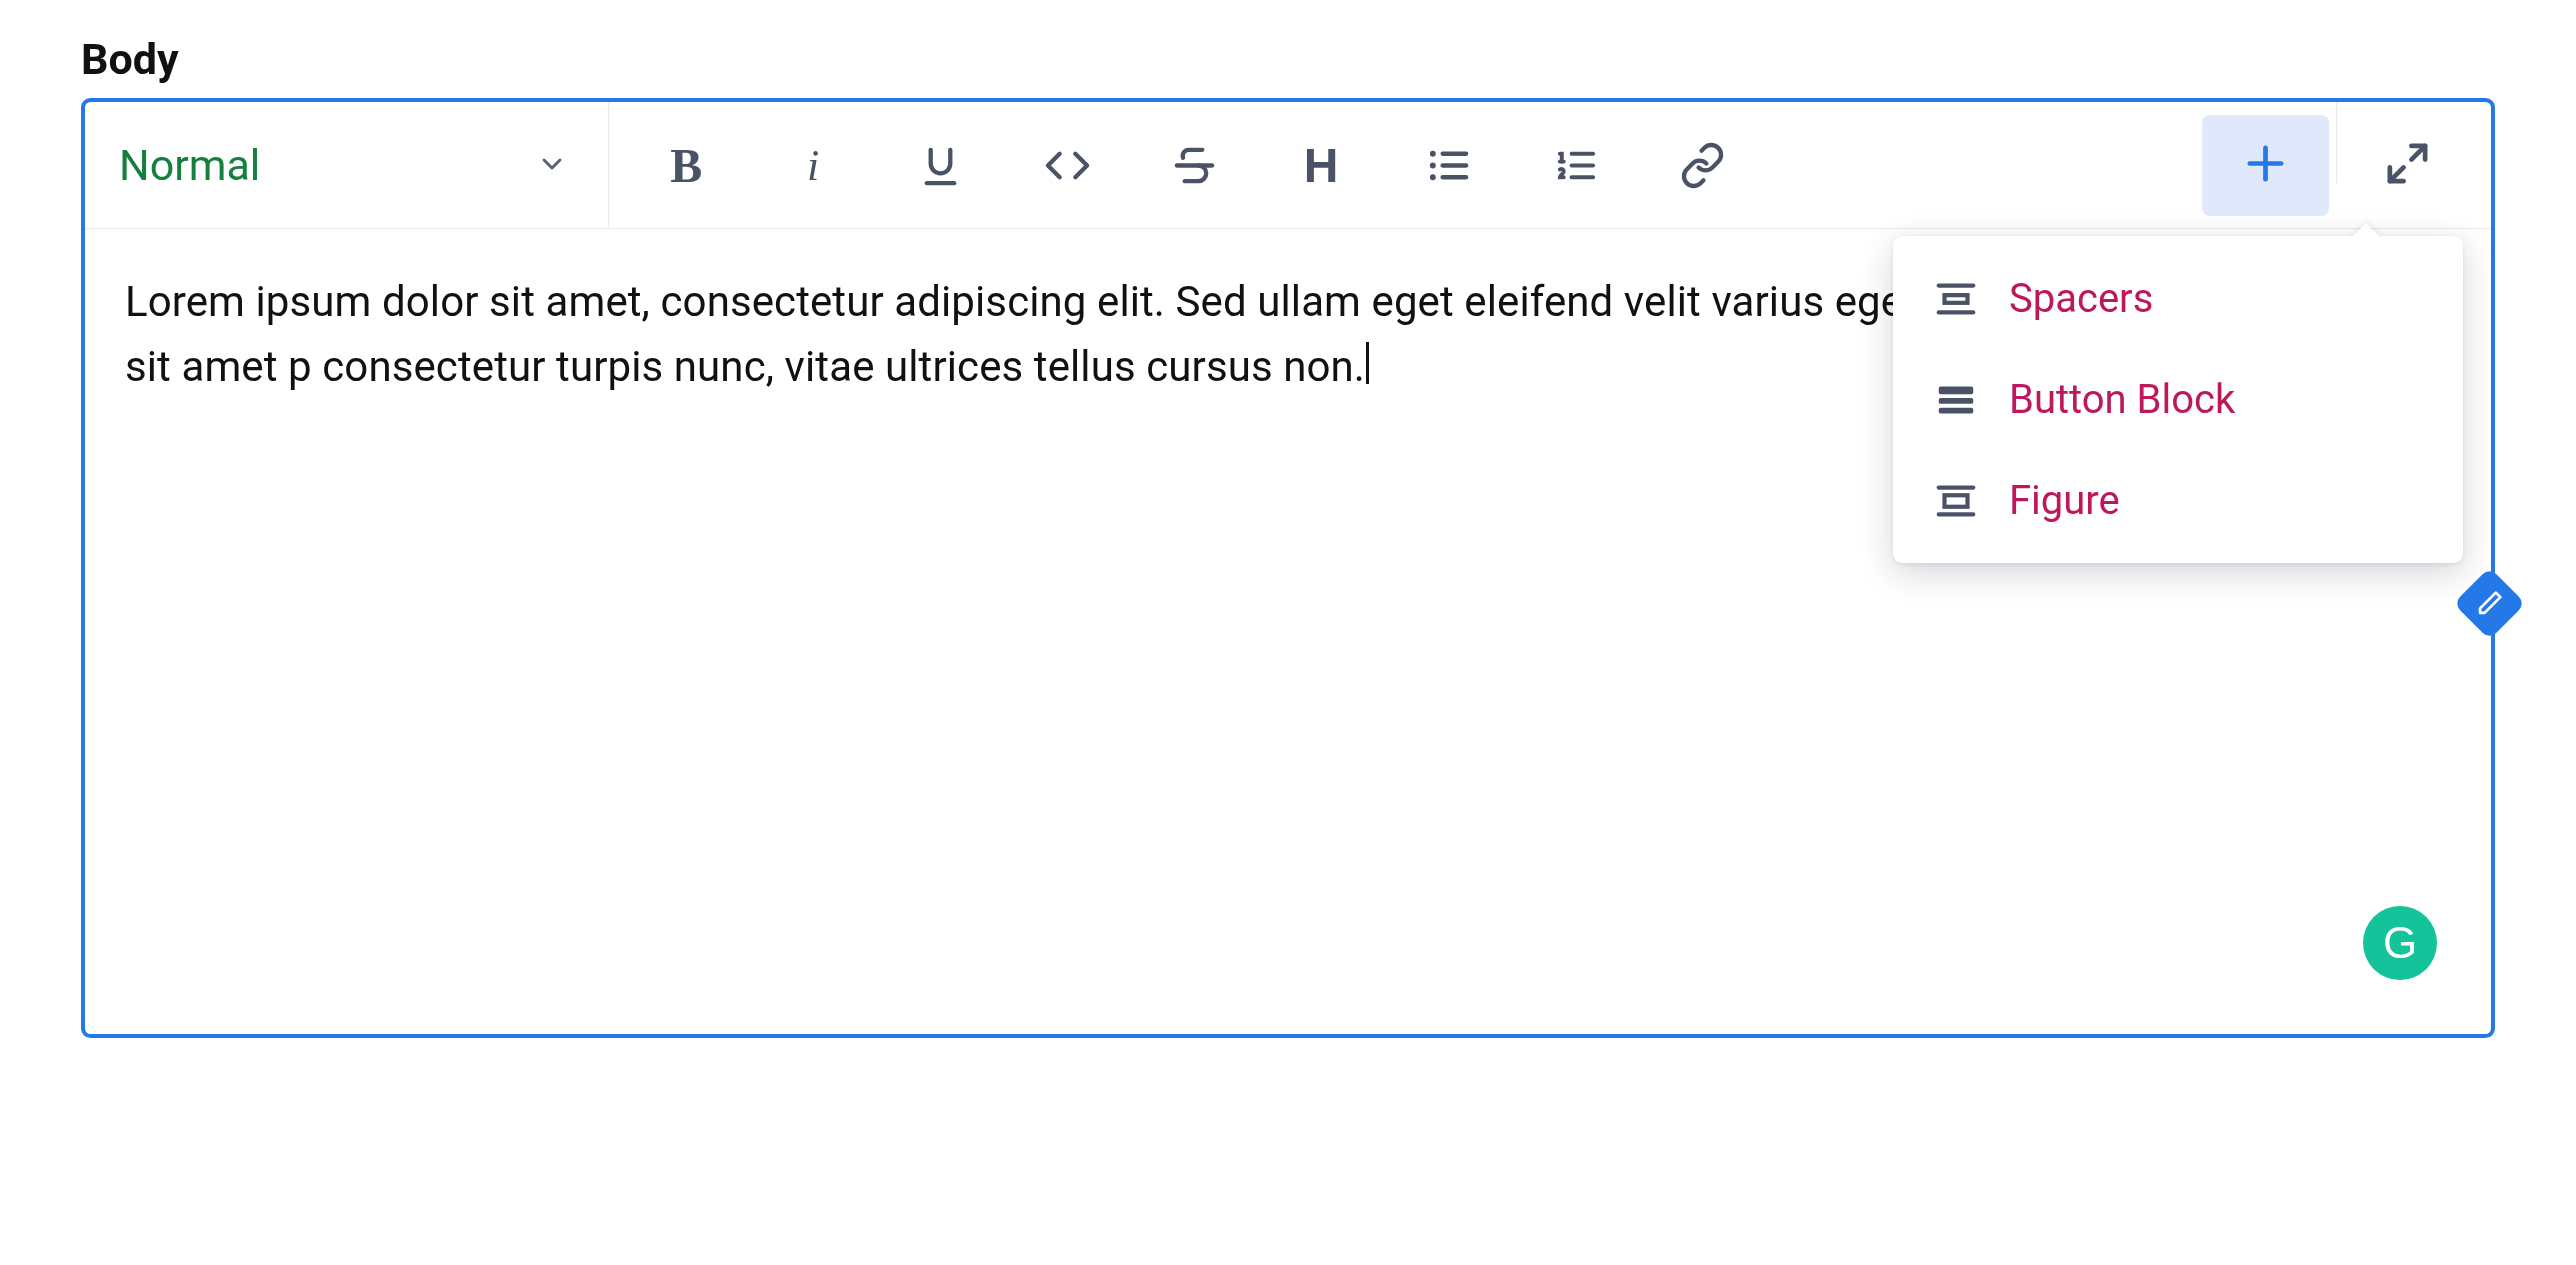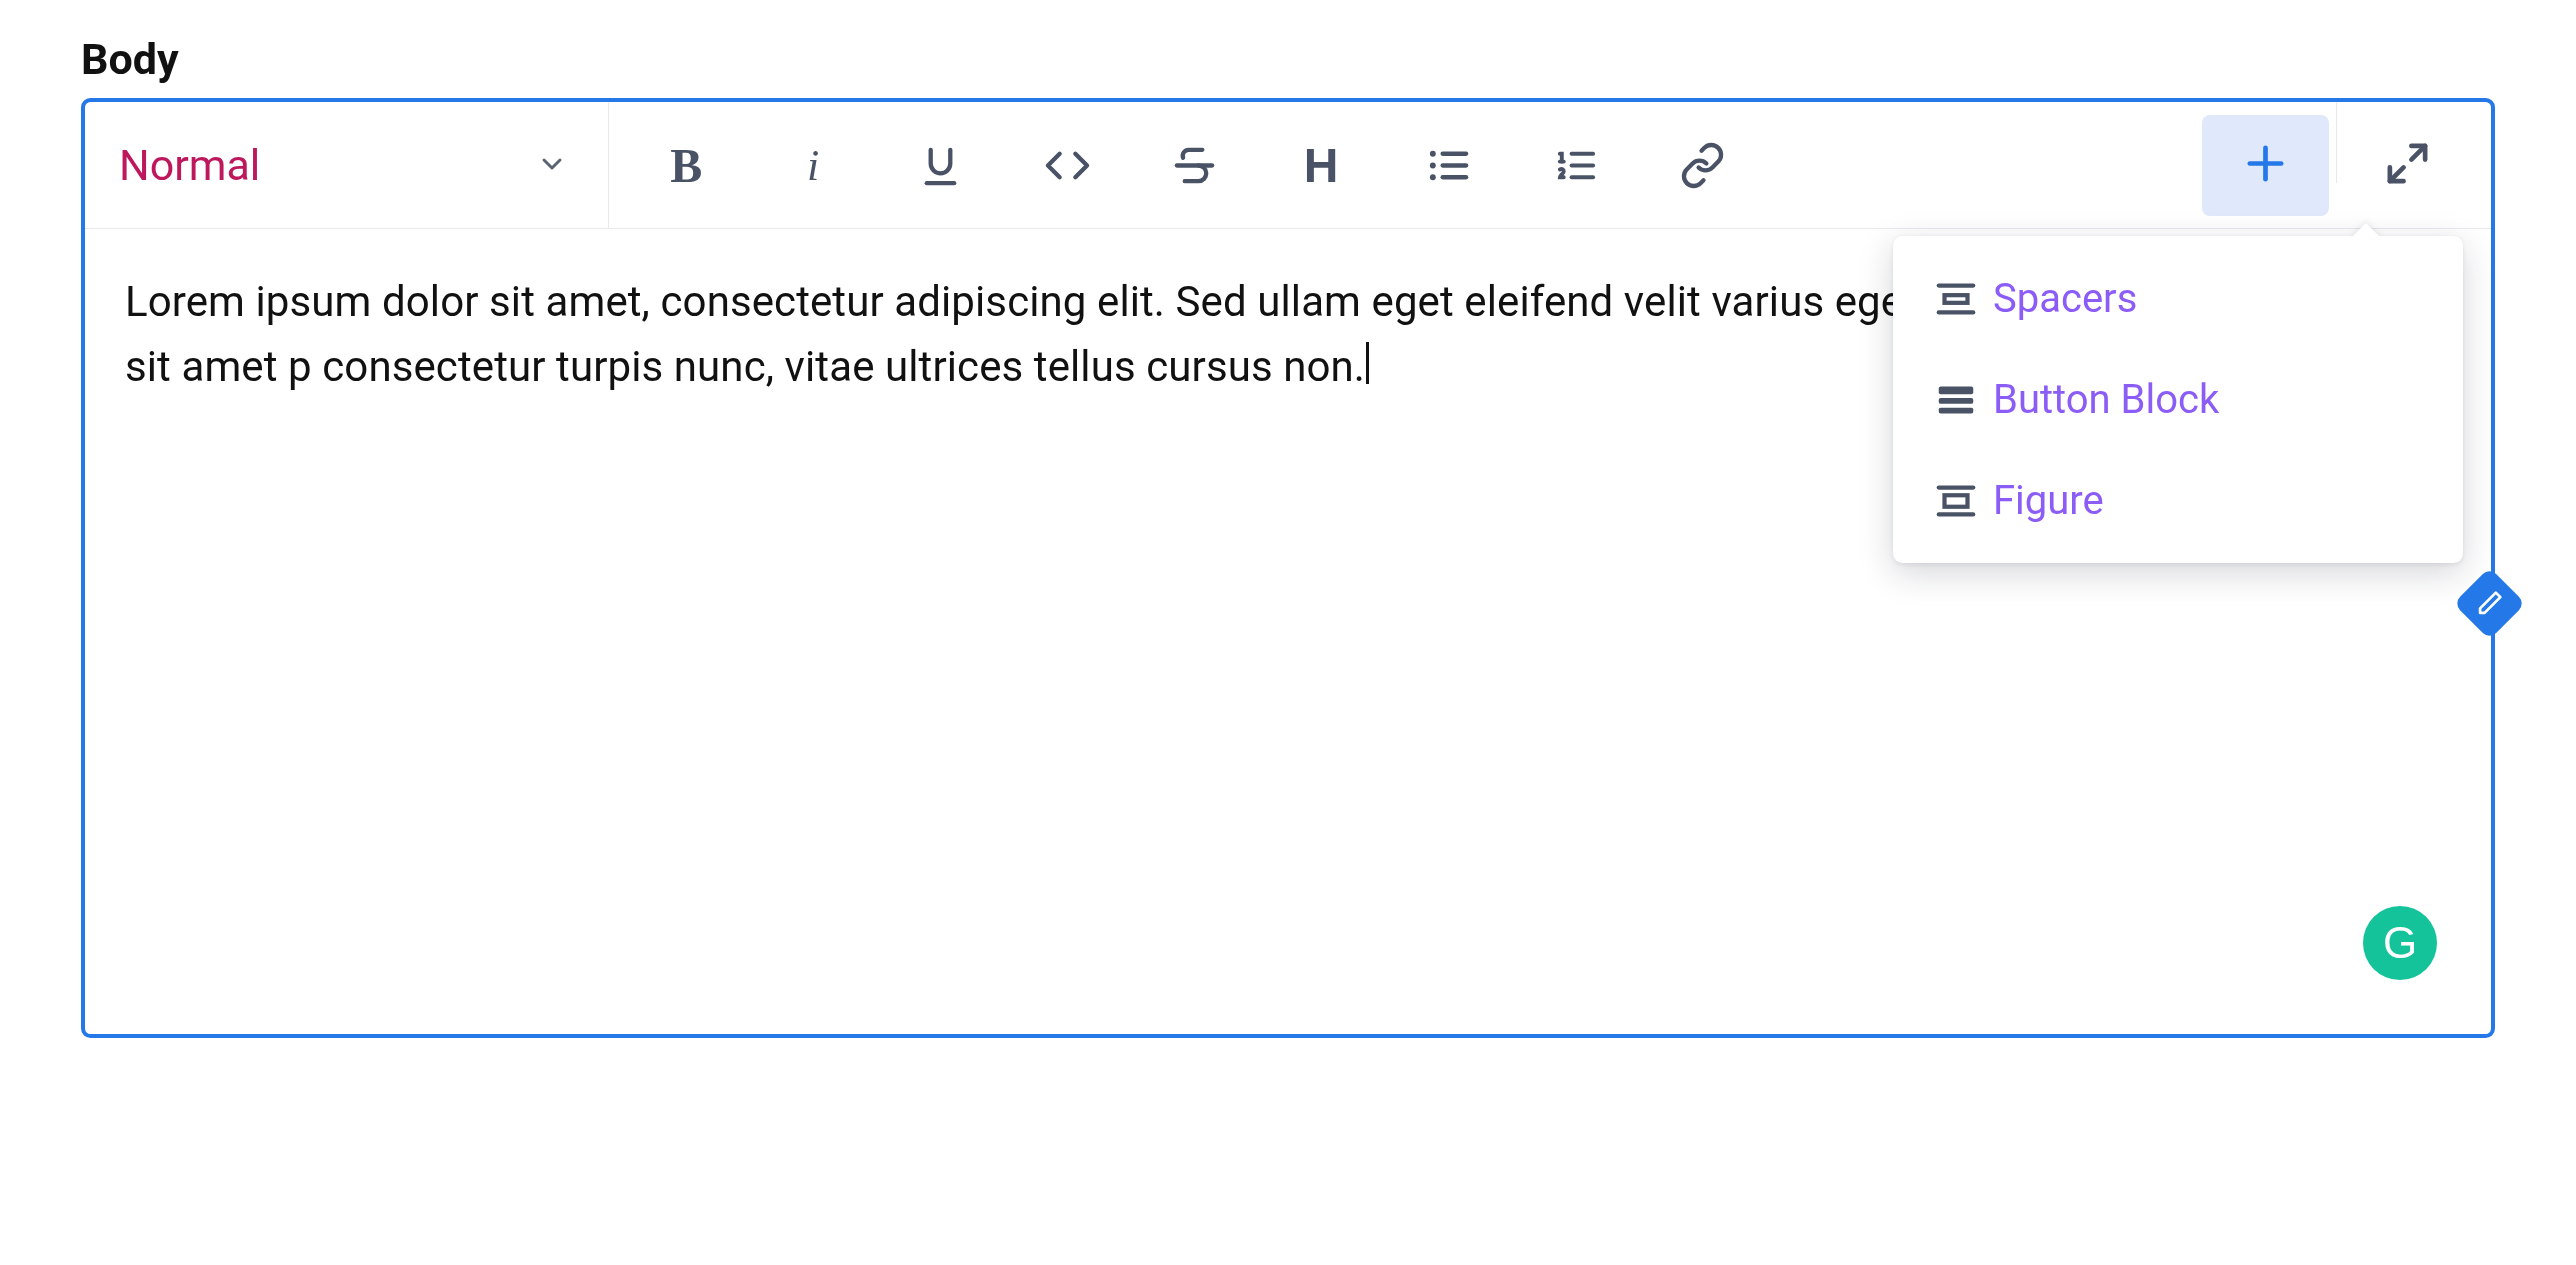--- a/index.html
+++ b/index.html
@@ -44,21 +44,21 @@
     align-items: center;
     gap: 27px;
     padding: 0 40px 0 34px;
     cursor: pointer;
     height: 100%;
     width: 523px;
   }
   .style-select-label {
     font-size: 43px;
     font-weight: 400;
-    color: #be185d;
+    color: #15803d;
   }
   .chev-icon svg { width: 32px; height: 32px; stroke: #5b6470; }
   .tb-buttons {
     display: flex;
     align-items: center;
     gap: 0;
     padding: 0 13.4px;
     flex: 1;
   }
   .tb-btn {
@@ -124,24 +124,24 @@
     right: 81px;
     width: 0; height: 0;
     border-left: 16px solid transparent;
     border-right: 16px solid transparent;
     border-bottom: 16px solid #fff;
     filter: drop-shadow(0 -2.7px 2.7px rgba(0,0,0,0.06));
   }
   .menu-item {
     display: flex;
     align-items: center;
-    gap: 14px;
+    gap: 30px;
     padding: 27px 40px;
     font-size: 40px;
-    color: #8b5cf6;
+    color: #be185d;
     cursor: pointer;
   }
   .menu-item.hover {
     background: #f2f5fa;
   }
   .menu-item .mi-icon { color: #4a5366; display:flex; align-items:center; }
   .menu-item .mi-icon svg { width: 46px; height: 46px; }
   
   .edit-handle {
     position: absolute;

